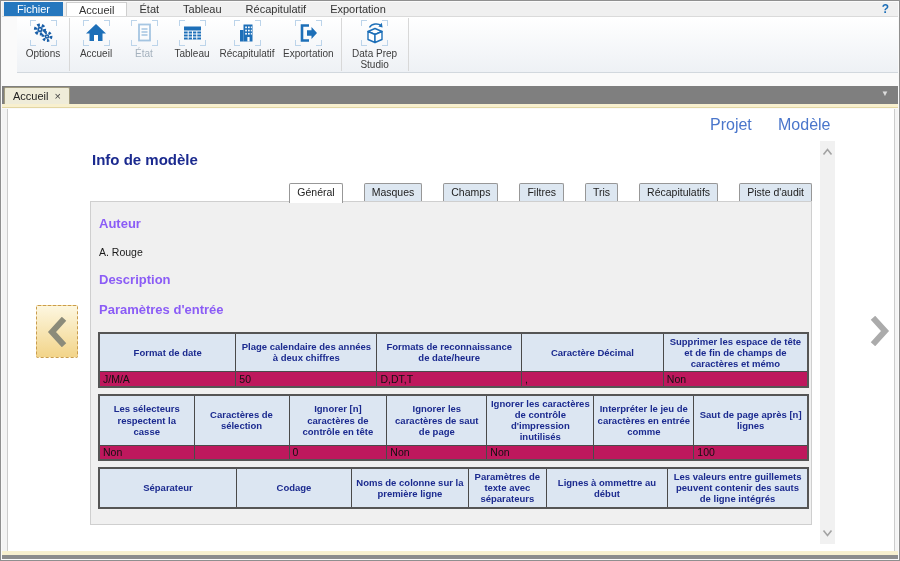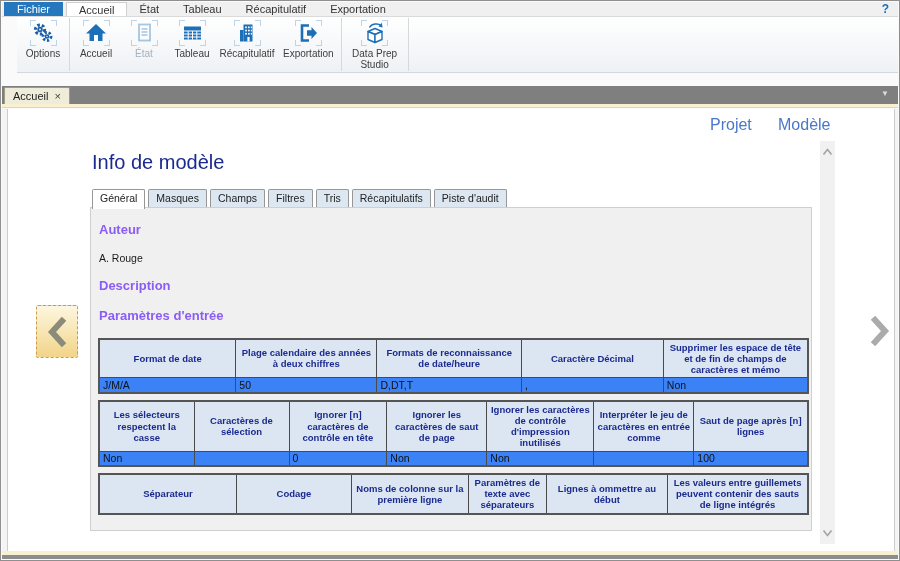--- a/index.html
+++ b/index.html
@@ -60,37 +60,37 @@
     background:linear-gradient(#fdf7e0,#f2d489); border:1px dashed #c99c4d; border-radius:2px;
     display:flex; align-items:center; justify-content:center; }
   .nav-right { position:absolute; left:862px; top:198px; width:32px; height:48px;
     display:flex; align-items:center; justify-content:center; }
 
   .vscroll { position:absolute; left:818px; top:32px; width:15px; height:403px; background:#f1f1f1; }
   .vscroll .sc-btn { position:absolute; left:0; width:15px; height:18px; display:flex; align-items:center; justify-content:center; }
   .vscroll .sc-up { top:2px; } .vscroll .sc-down { bottom:2px; }
 
   .main { position:absolute; left:88px; top:42px; width:722px; }
-  .page-title { font-size:20px; font-weight:normal; color:#1b2a8f; margin:0 0 0 2px; }
-
-  .ptabs { display:flex; gap:3px; margin-top:15px; padding-left:2px; position:relative; z-index:2; }
+  .page-title { font-size:15px; font-weight:bold; color:#1b2a8f; margin:0 0 0 2px; }
+
+  .ptabs { display:flex; gap:21px; margin-top:15px; padding-left:2px; position:relative; z-index:2;justify-content:flex-end; }
   .ptab { background:#dde7f1; border:1px solid #979797; border-bottom:none; border-radius:2px 2px 0 0;
     padding:2px 7px; font-size:10.5px; color:#222; line-height:1.2; }
   .ptab.active { background:#fff; padding-bottom:4px; margin-bottom:-2px; position:relative; }
 
   .panel { background:#f0f0f0; border:1px solid #cfcfcf; margin-top:0; padding:6px 6px 8px 6px; height:324px; }
   .panel h2 { font-size:13px; font-weight:bold; color:#8b5cf6; margin:14px 0 15px 2px; }
   .panel h2:first-child { margin-top:8px; }
   .panel p { font-size:10.5px; color:#1a1a1a; margin:0 0 13px 2px; }
 
   table.ptable { width:711px; border-collapse:collapse; table-layout:fixed; margin:2px 0 6px 1px;
     border:2px solid #555; }
   table.ptable th { background:#dce6f2; color:#1b2a8f; font-weight:bold; font-size:9.5px;
     border:1px solid #4a4a4a; padding:2px 3px; text-align:center; line-height:1.18; }
-  table.ptable td { background:#3b82f6; color:#111; font-size:10.5px; border:1px solid #4a4a4a;
+  table.ptable td { background:#be185d; color:#111; font-size:10.5px; border:1px solid #4a4a4a;
     padding:0 3px; height:15px; text-align:left; overflow:hidden; white-space:nowrap; }
 
   .bottom-accent { position:absolute; left:1px; right:1px; bottom:5px; height:4px; background:#f8f0cf; }
   .bottom-edge { position:absolute; left:1px; right:1px; bottom:1px; height:4px; background:#8c8c8c; }
 </style>
 </head>
 <body>
 
 <div class="window">
 

